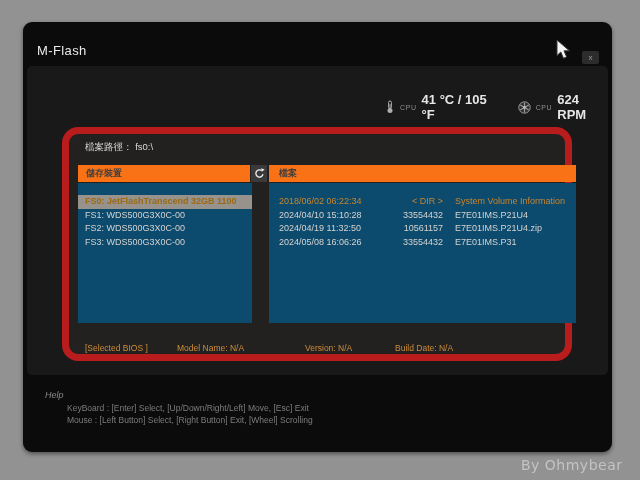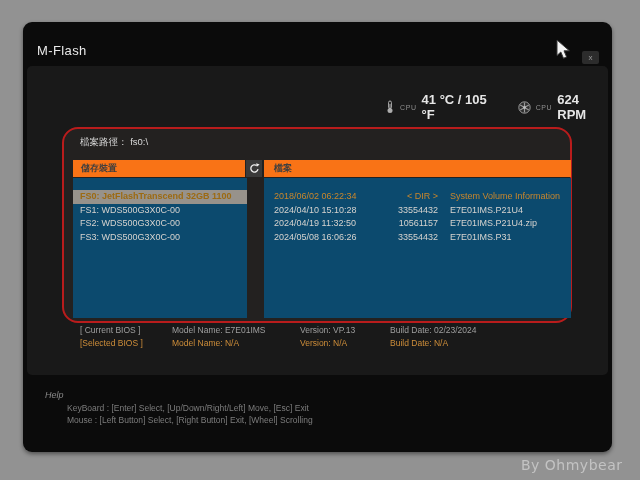--- a/index.html
+++ b/index.html
@@ -12,22 +12,22 @@
              border-radius:2px;color:#9a9a9a;font-size:8px;line-height:13px;text-align:center;cursor:pointer;}
   .content{position:absolute;left:4px;top:44px;width:581px;height:309px;background:#191919;border-radius:5px;}
 
   
   .status{position:absolute;left:358px;top:33px;height:16px;display:flex;align-items:center;gap:5px;}
   .status .lbl{font-size:7px;color:#8f8f8f;letter-spacing:.6px;}
   .status .val{font-size:13px;color:#e6e6e6;font-weight:bold;}
   .status .gap{width:10px;}
 
   
-  .box{position:absolute;left:35px;top:61px;width:510px;height:196px;background:#232120;
-       border:2px solid #b91c1c;border-radius:16px;box-sizing:border-box;}
+  .box{position:absolute;left:35px;top:61px;width:510px;height:234px;background:#232120;
+       border:7px solid #b91c1c;border-radius:16px;box-sizing:border-box;}
   .path{position:absolute;left:16px;top:7px;font-size:9.5px;color:#dadada;}
   .hdr{position:absolute;top:31px;height:17px;background:#f97316;color:#3f3f3f;
        font-size:9px;line-height:17px;box-sizing:border-box;font-weight:bold;}
   .hdr.storage{left:9px;width:172px;padding-left:8px;}
   .hdr.files{left:200px;width:307px;padding-left:10px;}
   .refresh-btn{position:absolute;left:182px;top:31px;width:16px;height:17px;background:#3a3a3a;
                display:flex;align-items:center;justify-content:center;cursor:pointer;}
   .list{position:absolute;top:49px;height:140px;background:#0c4a6e;padding-top:12px;box-sizing:border-box;}
   .list.devices{left:9px;width:174px;}
   .list.filelist{left:200px;width:307px;}
@@ -137,26 +137,20 @@
             <span class="size">10561157</span>
             <span class="fname">E7E01IMS.P21U4.zip</span>
           </div>
           <div class="file-row">
             <span class="date">2024/05/08 16:06:26</span>
             <span class="size">33554432</span>
             <span class="fname">E7E01IMS.P31</span>
           </div>
         </div>
 
-        <div class="bios-row current">
-          <span>[ Current BIOS  ]</span>
-          <span>Model Name: E7E01IMS</span>
-          <span>Version: VP.13</span>
-          <span>Build Date: 02/23/2024</span>
-        </div>
         <div class="bios-row selected">
           <span>[Selected BIOS ]</span>
           <span>Model Name: N/A</span>
           <span>Version: N/A</span>
           <span>Build Date: N/A</span>
         </div>
 
       </div>
     </div>
 

